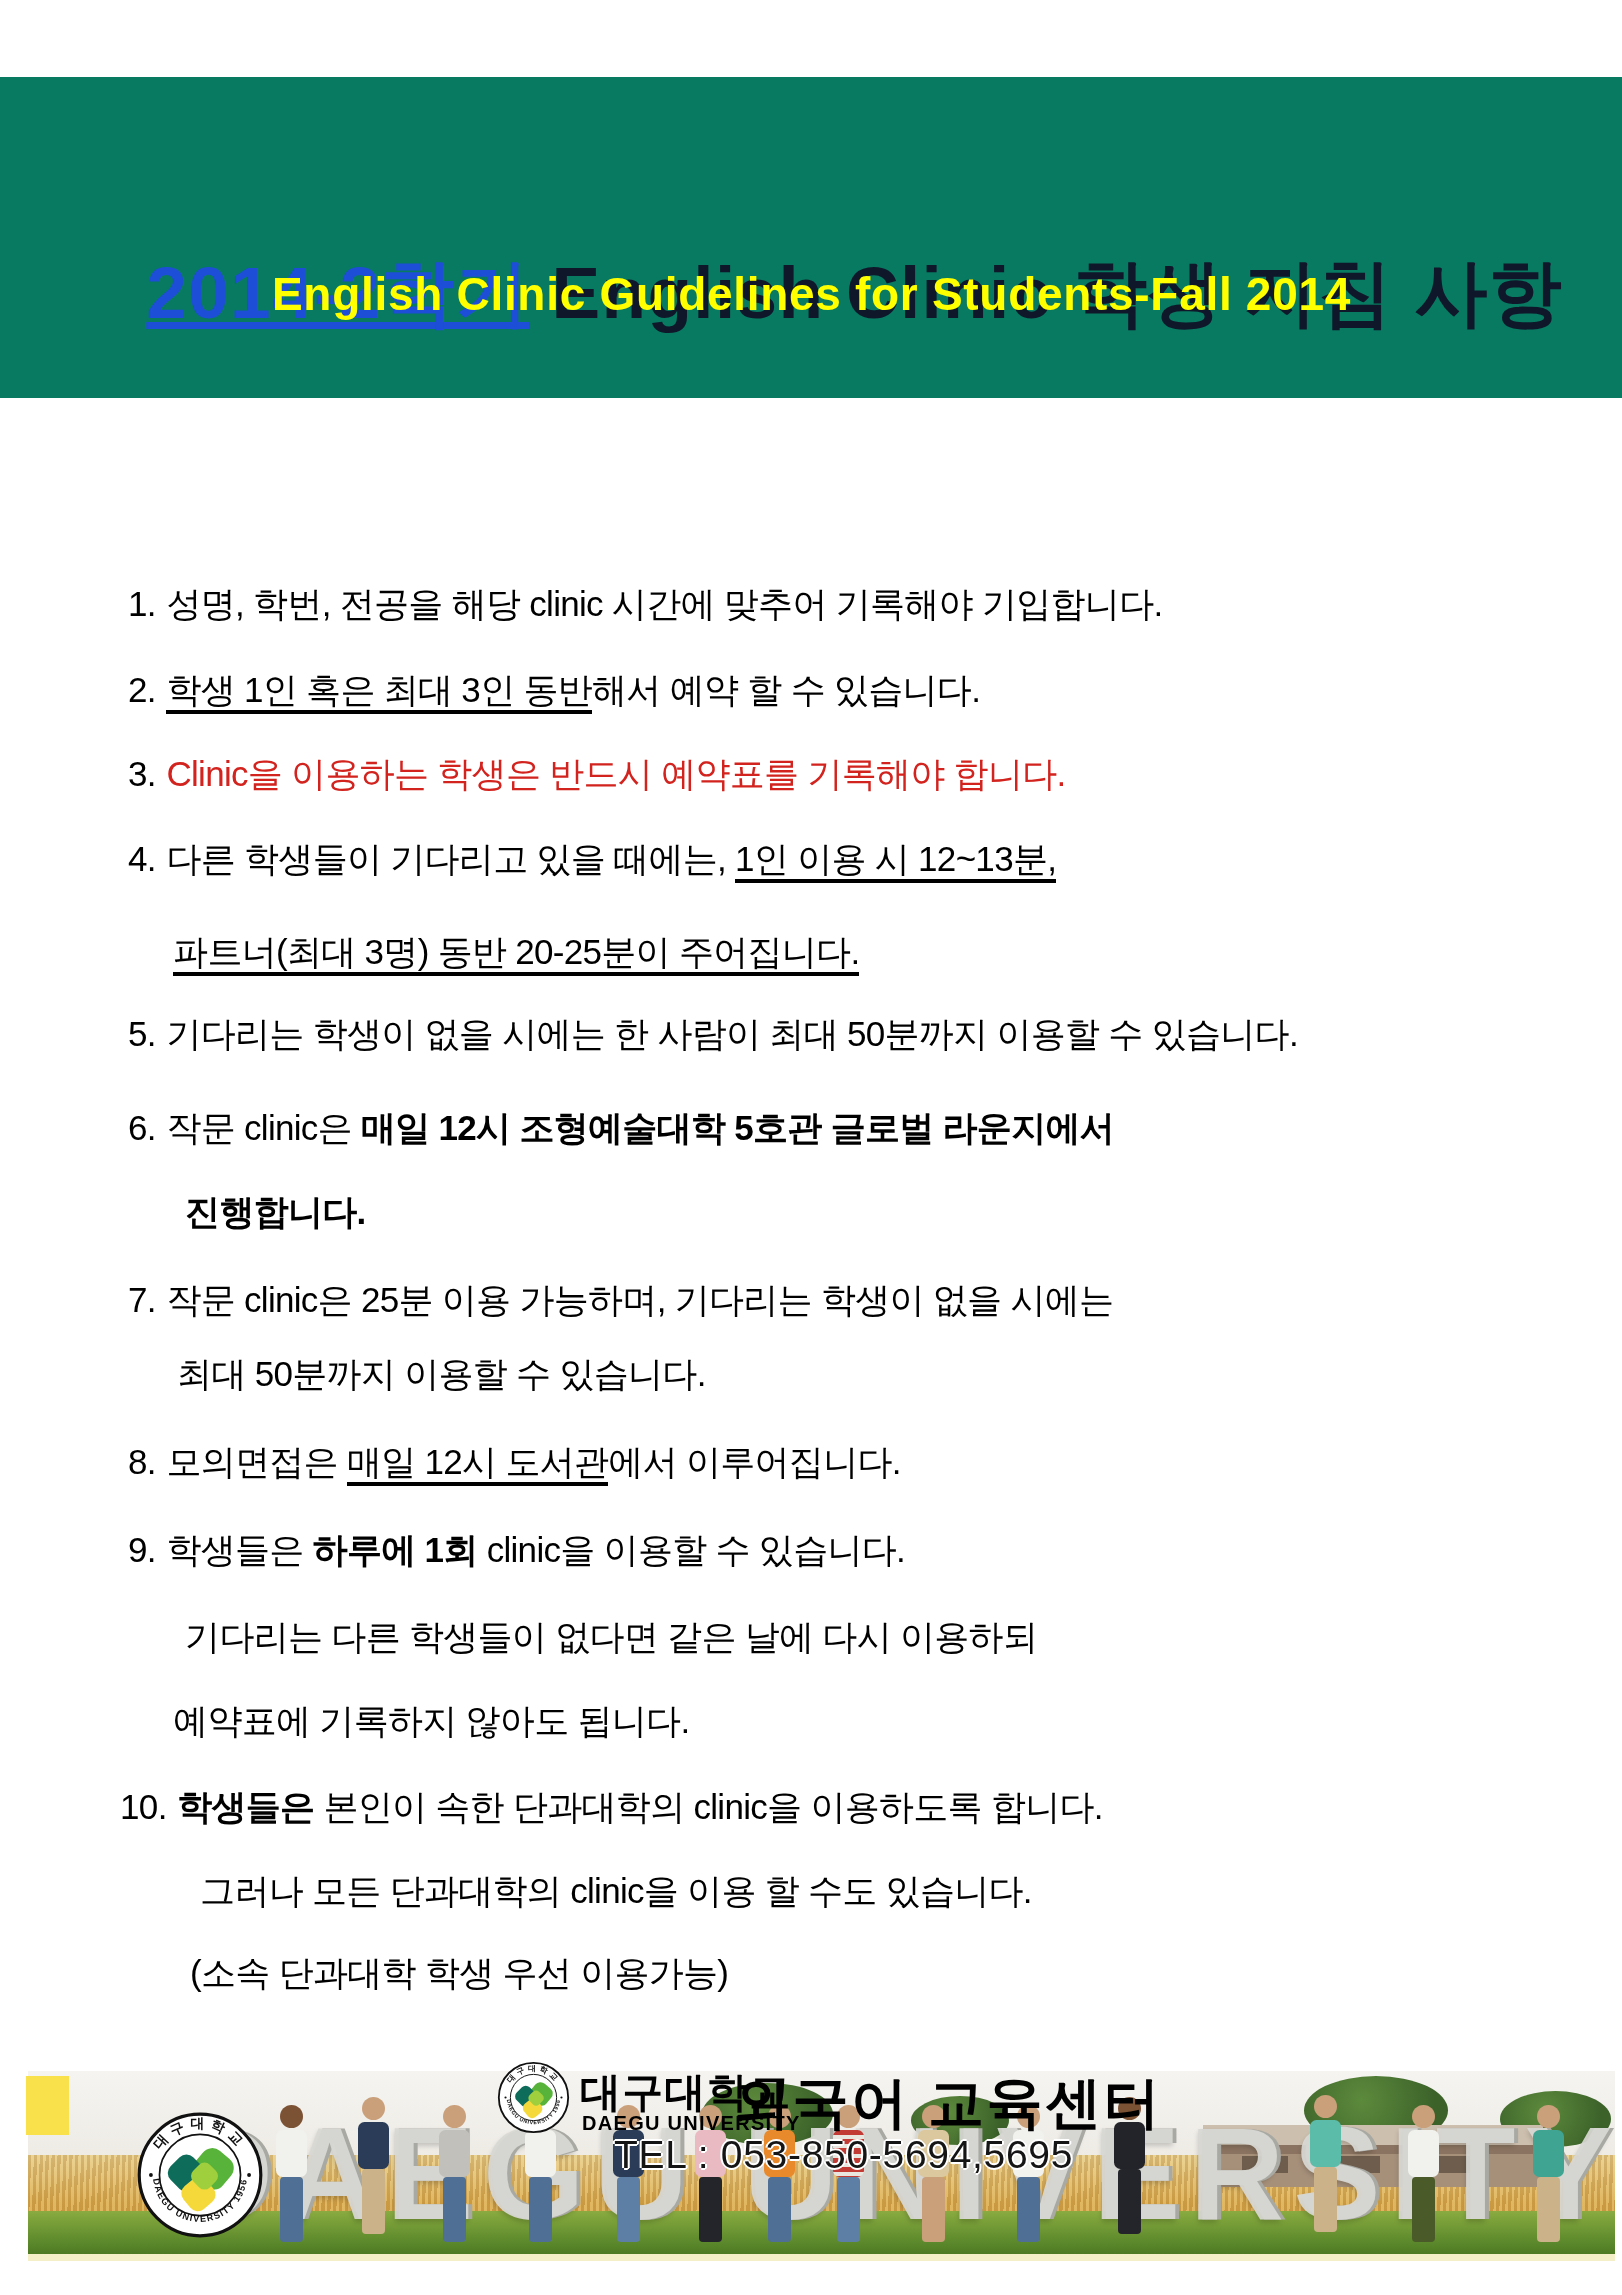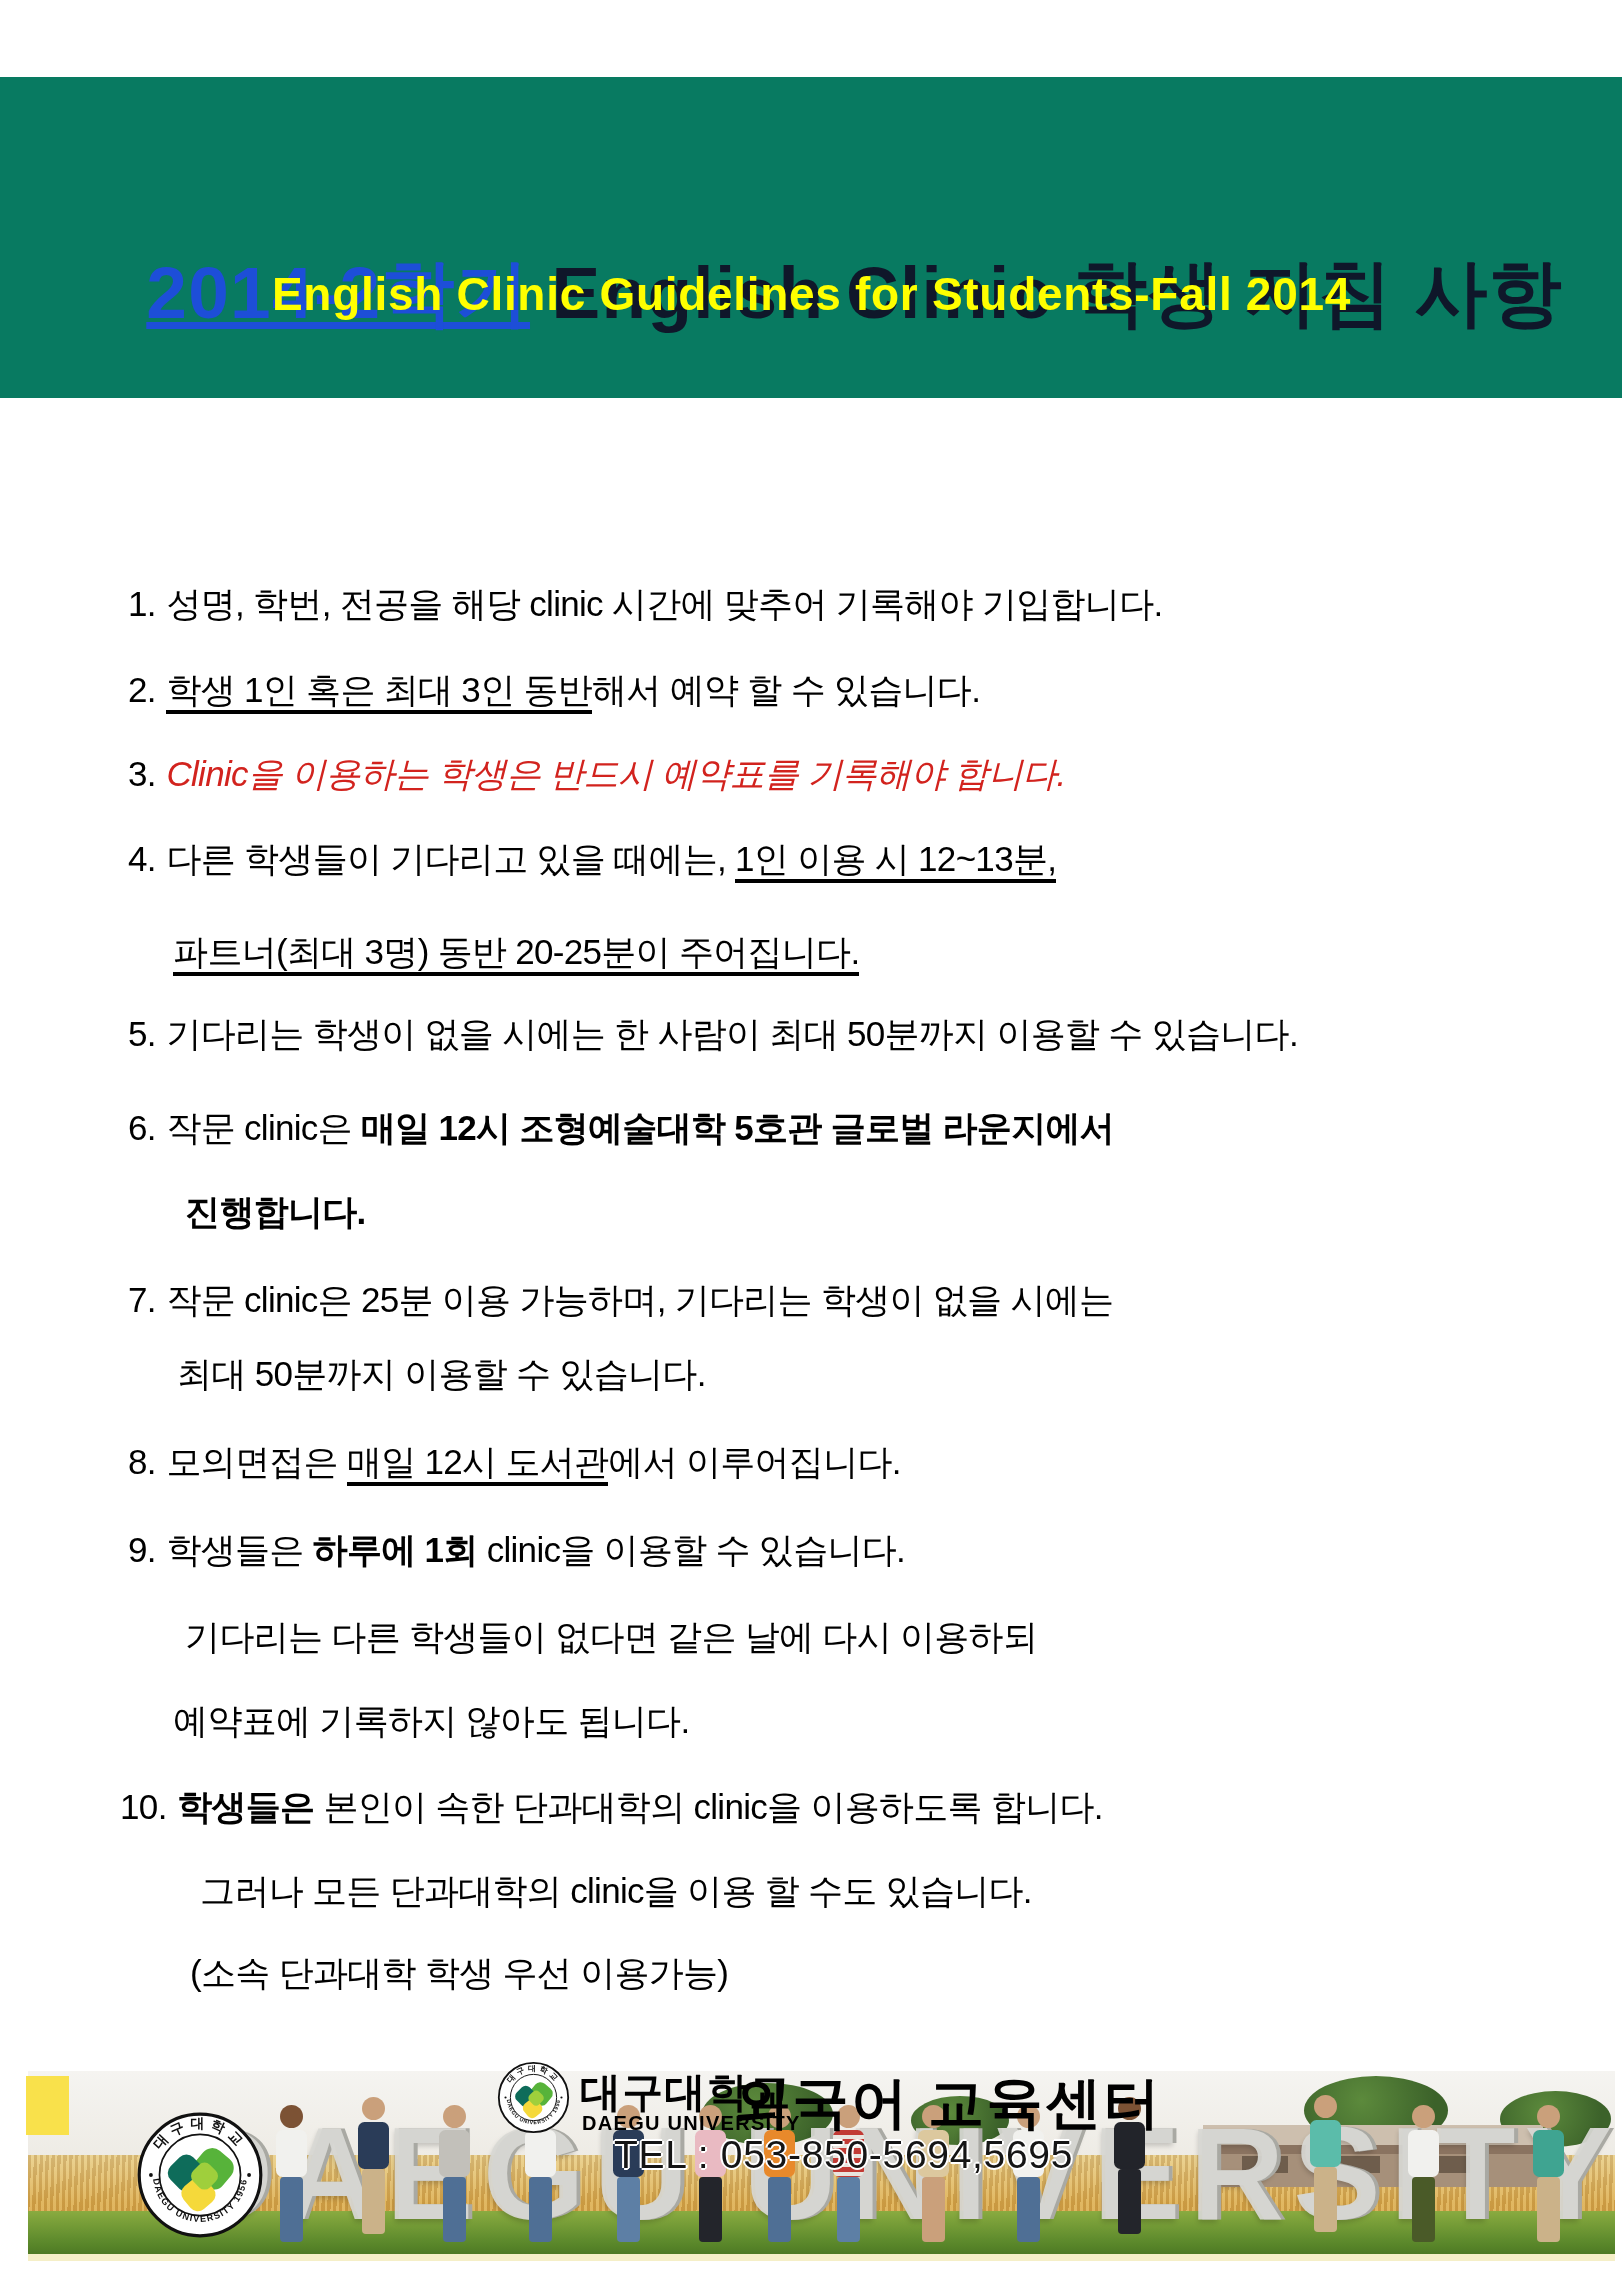--- a/index.html
+++ b/index.html
@@ -72,21 +72,21 @@
 
   <div class="gl" style="left:92px;top:535px;">
     <span class="num">1.</span><span>성명, 학번, 전공을 해당 clinic 시간에 맞추어 기록해야 기입합니다.</span>
   </div>
 
   <div class="gl" style="left:92px;top:621px;">
     <span class="num">2.</span><span class="u">학생 1인 혹은 최대 3인 동반</span><span>해서 예약 할 수 있습니다.</span>
   </div>
 
   <div class="gl" style="left:92px;top:705px;">
-    <span class="num">3.</span><span style="color: rgb(210, 35, 30); font-style: italic;">Clinic을 이용하는 학생은 반드시 예약표를 기록해야 합니다.</span>
+    <span class="num">3.</span><span style="color: rgb(210, 35, 30);">Clinic을 이용하는 학생은 반드시 예약표를 기록해야 합니다.</span>
   </div>
 
   <div class="gl" style="left:92px;top:790px;">
     <span class="num">4.</span><span>다른 학생들이 기다리고 있을 때에는, </span><span class="u">1인 이용 시 12~13분,</span>
   </div>
   <div class="gl" style="left:137px;top:883px;">
     <span class="u">파트너(최대 3명) 동반 20-25분이 주어집니다.</span>
   </div>
 
   <div class="gl" style="left:92px;top:965px;">

